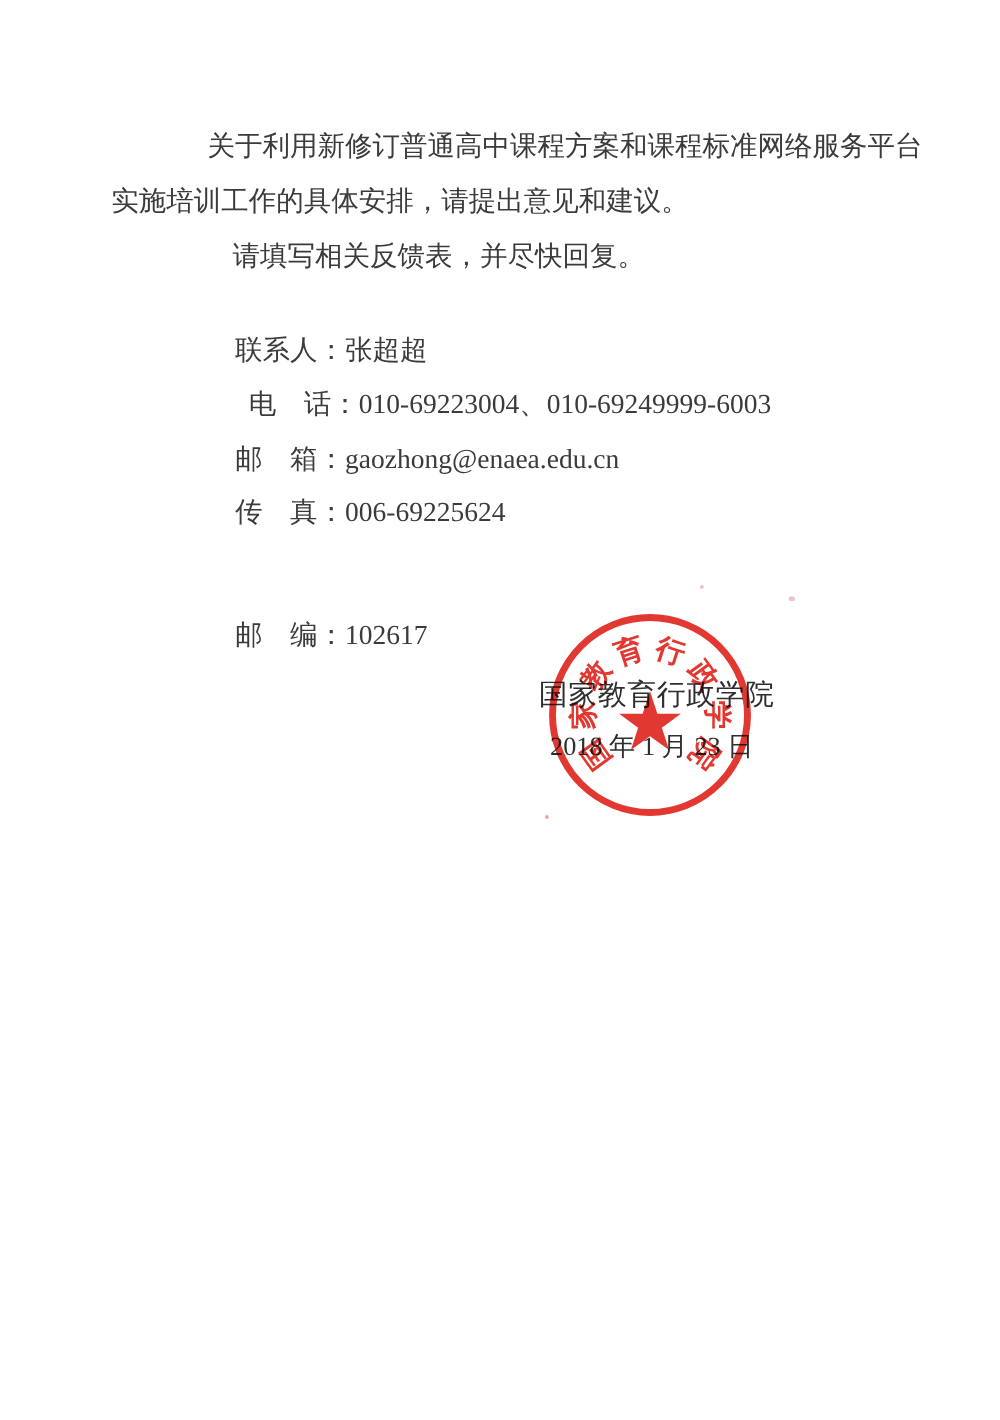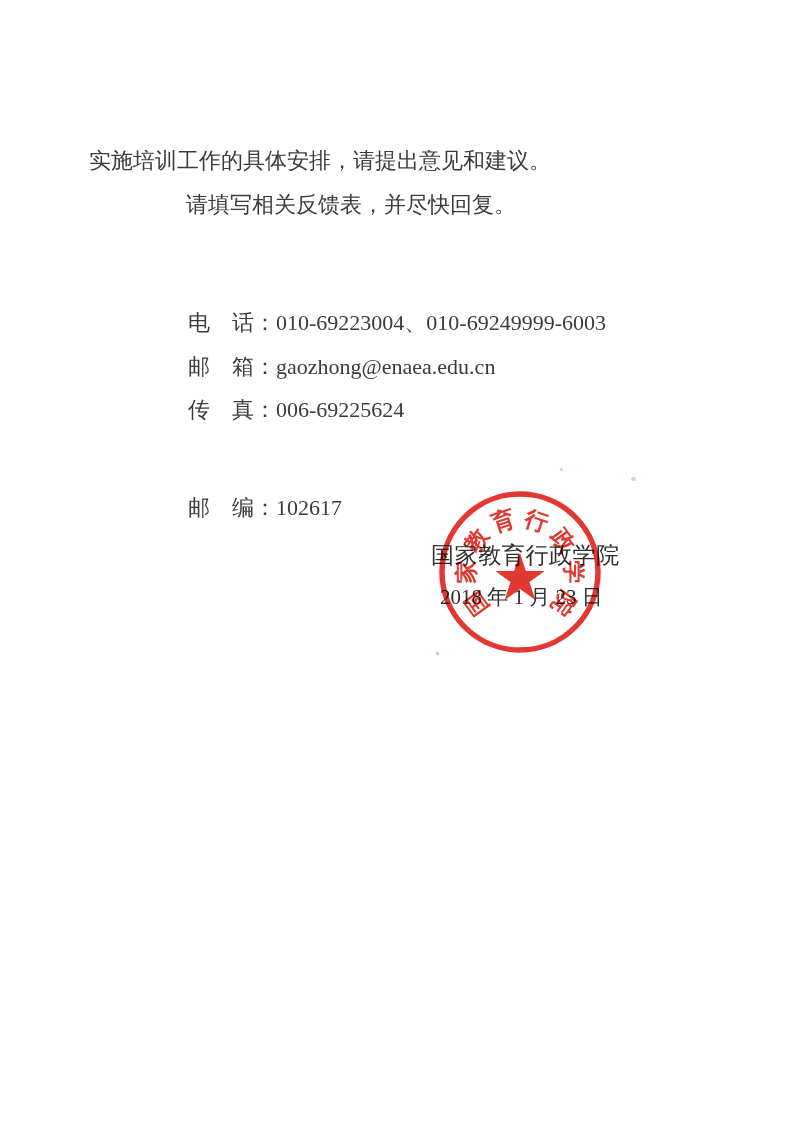--- a/index.html
+++ b/index.html
@@ -52,24 +52,28 @@
   .speck {
     position: absolute;
     border-radius: 50%;
   }
 </style>
 </head>
 <body>
 
 <div class="page">
 
+  <div class="line" style="left:166px; top:103px;">关于利用新修订普通高中课程方案和课程标准网络服务平台</div>
   <div class="line" style="left:89px; top:147px;text-align:right;">实施培训工作的具体安排，请提出意见和建议。</div>
   <div class="line" style="left:166px; top:191px;margin-left:20px;">请填写相关反馈表，并尽快回复。</div>
 
-  <div class="line" style="left:166px; top:281px;text-align:center;">
+  <div class="line" style="left:166px; top:238px;">
+    <span>联系人：</span><span>张超超</span>
+  </div>
+  <div class="line" style="left:177px; top:281px;text-align:center;">
     <span>电　话：</span><span>010-69223004、010-69249999-6003</span>
   </div>
   <div class="line" style="left:166px; top:325px;">
     <span>邮　箱：</span><span>gaozhong@enaea.edu.cn</span>
   </div>
   <div class="line" style="left:166px; top:368px;">
     <span>传　真：</span><span>006-69225624</span>
   </div>
   <div class="line" style="left:166px; top:466px;">
     <span>邮　编：</span><span>102617</span>

